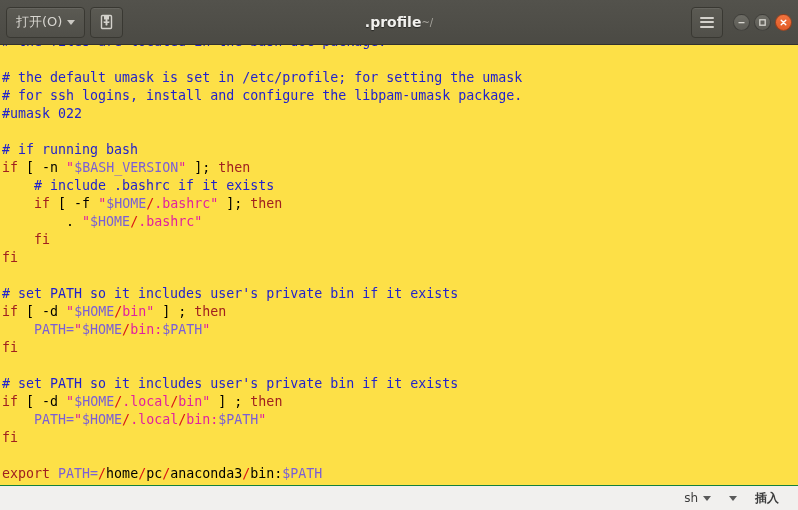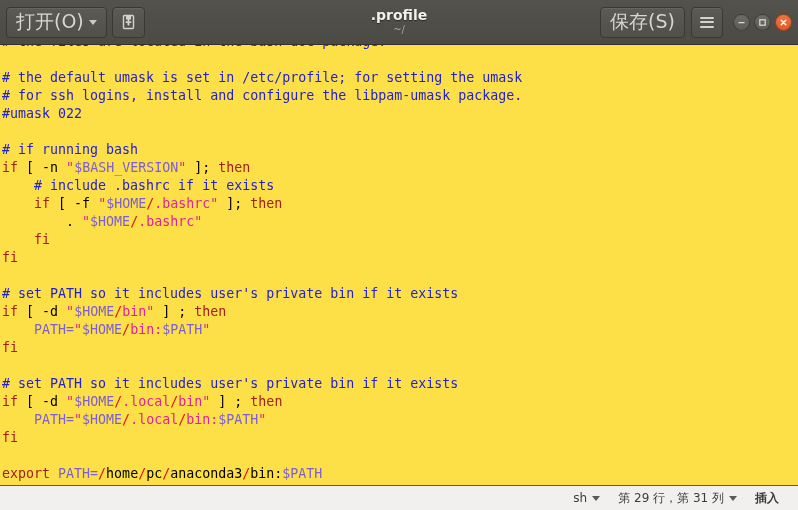--- a/index.html
+++ b/index.html
@@ -45,21 +45,21 @@
     gap: 6px;
     margin-left: auto;
     z-index: 3;
   }
 
   .tbtn {
     background: linear-gradient(to bottom, #5b5a53 0%, #504f49 100%);
     border: 1px solid #393832;
     border-radius: 4px;
     color: #d8d6d0;
-    font-size: 19px;
+    font-size: 13px;
     height: 31px;
     padding: 0 9px;
     display: flex;
     align-items: center;
     gap: 5px;
     cursor: pointer;
     box-shadow: inset 0 1px 0 rgba(255,255,255,0.07);
     white-space: nowrap;
   }
 
@@ -80,21 +80,21 @@
   }
   .hamburger i {
     display: block; height: 2px; background: #d4d2cc; border-radius: 1px;
   }
 
   
   .title-wrap {
     position: absolute;
     left: 0; right: 0; top: 0; bottom: 0;
     display: flex;
-    flex-direction: column;
+    flex-direction: row;
     align-items: center;
     justify-content: center;
     pointer-events: none;
     z-index: 1;
   }
   .title-main {
     font-size: 14px;
     font-weight: bold;
     color: #f2f1ee;
     line-height: 15px;
@@ -205,23 +205,20 @@
         </span>
       </div>
     </div>
 
     <div class="title-wrap">
       <div class="title-main">.profile</div>
       <div class="title-sub">~/</div>
     </div>
 
     <div class="tb-right">
-      <div class="tbtn">
-        <span>保存(S)</span>
-      </div>
       <div class="tbtn icon-only">
         <span class="hamburger">
           <i></i>
             <i></i>
             <i></i>
         </span>
       </div>
       <div class="wctrls">
         <div class="wbtn min">
           <span>
@@ -251,21 +248,20 @@
   <div class="editor">
     <div class="code" id="code-root"><span class="ln"><span class="cm"># the files are located in the bash-doc package.</span></span><span class="ln">&nbsp;</span><span class="ln"><span class="cm"># the default umask is set in /etc/profile; for setting the umask</span></span><span class="ln"><span class="cm"># for ssh logins, install and configure the libpam-umask package.</span></span><span class="ln"><span class="cm">#umask 022</span></span><span class="ln">&nbsp;</span><span class="ln"><span class="cm"># if running bash</span></span><span class="ln"><span class="kw">if</span><span class="pl"> </span><span class="pl">[</span><span class="pl"> </span><span class="pl">-</span><span class="pl">n</span><span class="pl"> </span><span class="str">"</span><span class="var">$BASH_VERSION</span><span class="str">"</span><span class="pl"> </span><span class="pl">]</span><span class="pl">;</span><span class="pl"> </span><span class="kw">then</span></span><span class="ln"><span class="cm">    # include .bashrc if it exists</span></span><span class="ln">    <span class="kw">if</span><span class="pl"> </span><span class="pl">[</span><span class="pl"> </span><span class="pl">-</span><span class="pl">f</span><span class="pl"> </span><span class="str">"</span><span class="var">$HOME</span><span class="sl">/</span><span class="str">.bashrc</span><span class="str">"</span><span class="pl"> </span><span class="pl">]</span><span class="pl">;</span><span class="pl"> </span><span class="kw">then</span></span><span class="ln">        <span class="pl">.</span><span class="pl"> </span><span class="str">"</span><span class="var">$HOME</span><span class="sl">/</span><span class="str">.bashrc</span><span class="str">"</span></span><span class="ln">    <span class="kw">fi</span></span><span class="ln"><span class="kw">fi</span></span><span class="ln">&nbsp;</span><span class="ln"><span class="cm"># set PATH so it includes user's private bin if it exists</span></span><span class="ln"><span class="kw">if</span><span class="pl"> </span><span class="pl">[</span><span class="pl"> </span><span class="pl">-</span><span class="pl">d</span><span class="pl"> </span><span class="str">"</span><span class="var">$HOME</span><span class="sl">/</span><span class="str">bin</span><span class="str">"</span><span class="pl"> </span><span class="pl">]</span><span class="pl"> </span><span class="pl">;</span><span class="pl"> </span><span class="kw">then</span></span><span class="ln">    <span class="asn">PATH=</span><span class="str">"</span><span class="var">$HOME</span><span class="sl">/</span><span class="str">bin:</span><span class="var">$PATH</span><span class="str">"</span></span><span class="ln"><span class="kw">fi</span></span><span class="ln">&nbsp;</span><span class="ln"><span class="cm"># set PATH so it includes user's private bin if it exists</span></span><span class="ln"><span class="kw">if</span><span class="pl"> </span><span class="pl">[</span><span class="pl"> </span><span class="pl">-</span><span class="pl">d</span><span class="pl"> </span><span class="str">"</span><span class="var">$HOME</span><span class="sl">/</span><span class="str">.local</span><span class="sl">/</span><span class="str">bin</span><span class="str">"</span><span class="pl"> </span><span class="pl">]</span><span class="pl"> </span><span class="pl">;</span><span class="pl"> </span><span class="kw">then</span></span><span class="ln">    <span class="asn">PATH=</span><span class="str">"</span><span class="var">$HOME</span><span class="sl">/</span><span class="str">.local</span><span class="sl">/</span><span class="str">bin:</span><span class="var">$PATH</span><span class="str">"</span></span><span class="ln"><span class="kw">fi</span></span><span class="ln">&nbsp;</span><span class="ln"><span class="kw">export</span><span class="pl"> </span><span class="asn">PATH=</span><span class="sl">/</span><span class="pl">home</span><span class="sl">/</span><span class="pl">pc</span><span class="sl">/</span><span class="pl">anaconda3</span><span class="sl">/</span><span class="pl">bin</span><span class="pl">:</span><span class="var">$PATH</span></span></div>
   </div>
 
   <div class="statusbar">
     <div class="sb-item">
       <span>sh</span>
       <span class="sb-caret"></span>
     </div>
     <div class="sb-item">
-      <span>第 29 行，第 31 列</span>
       <span class="sb-caret"></span>
     </div>
     <div class="sb-item static">
       <span>插入</span>
     </div>
   </div>
 
 </div>
 
 </body></html>

